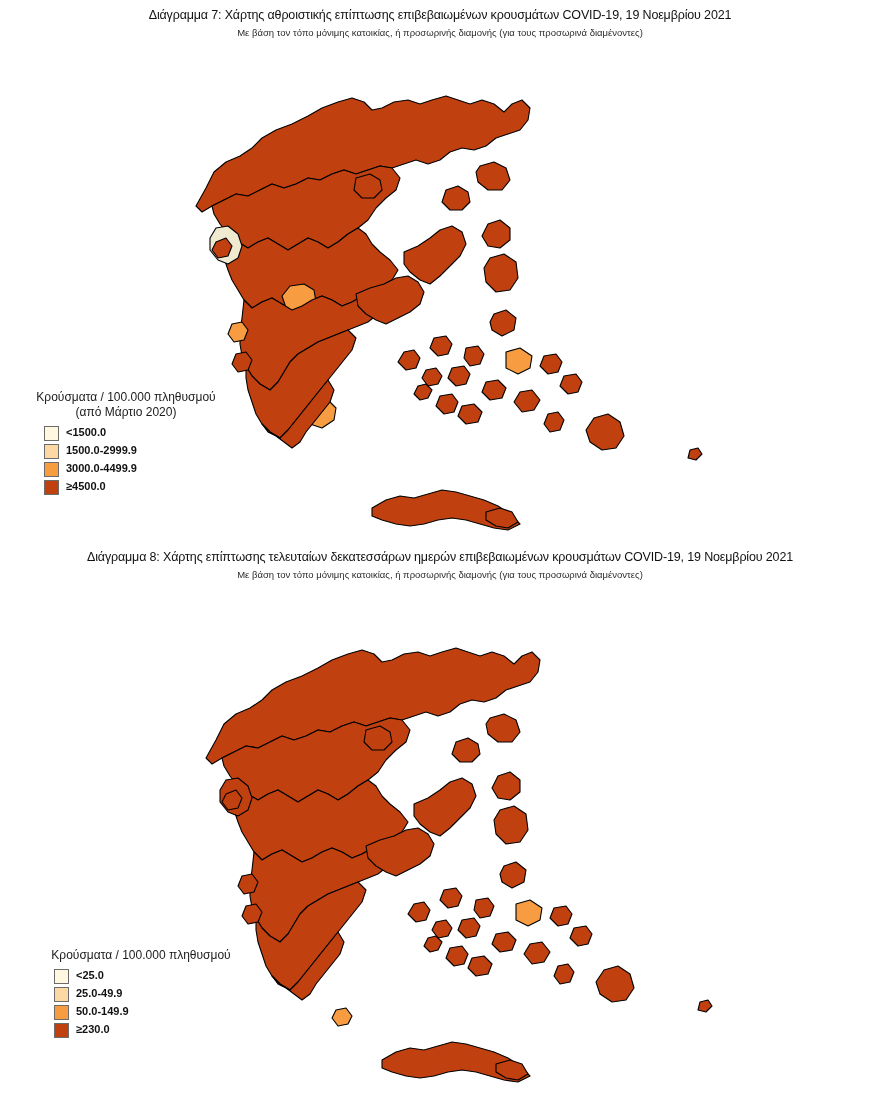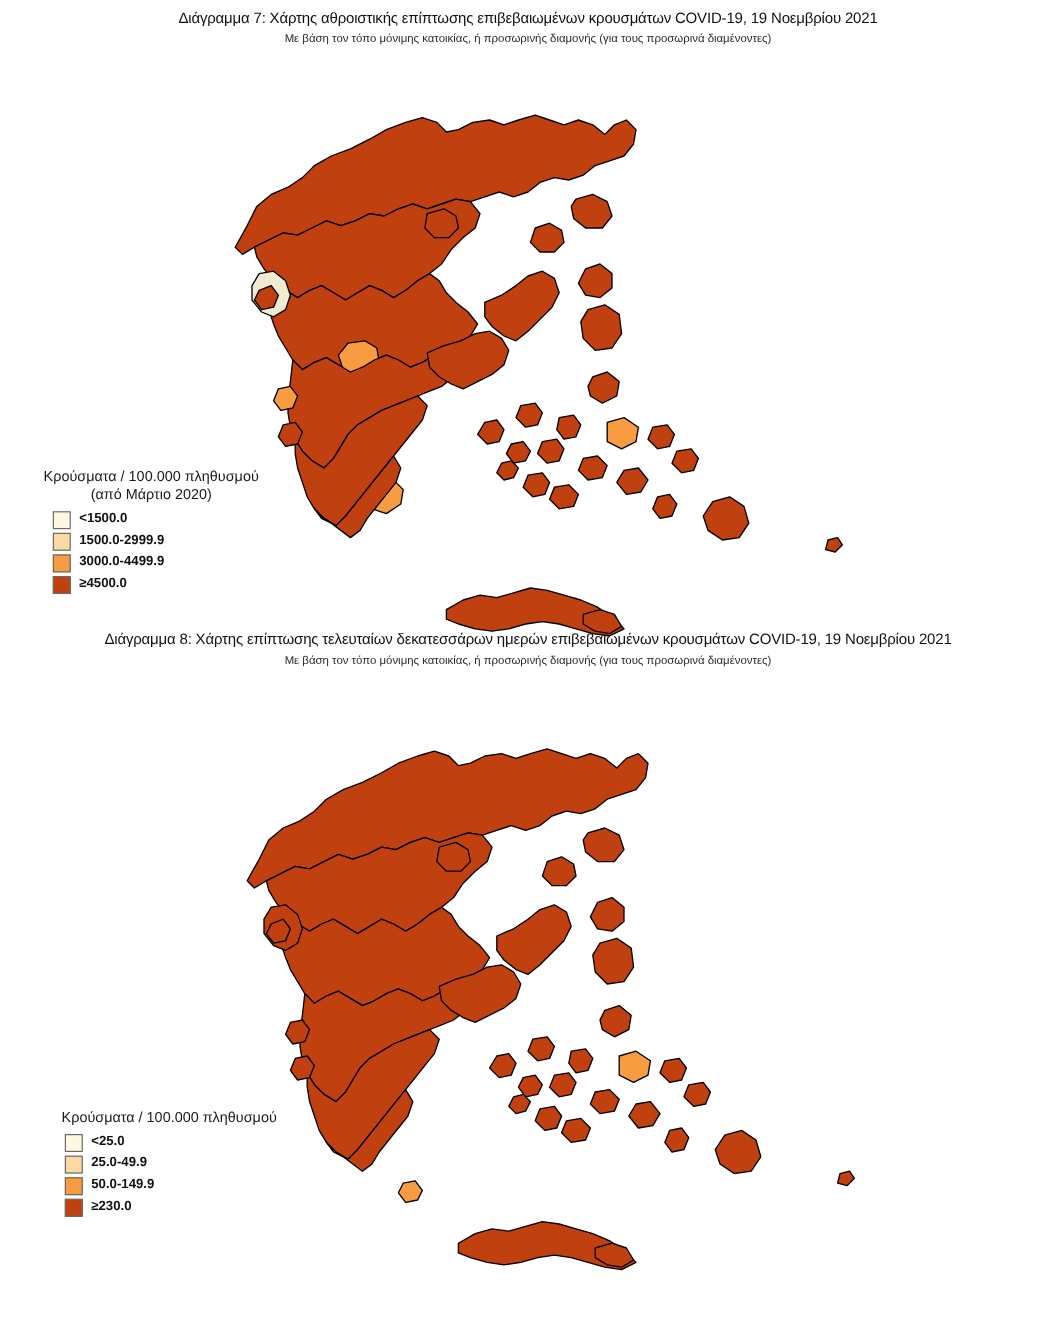--- a/index.html
+++ b/index.html
@@ -15,21 +15,21 @@
     font-family: "Liberation Sans", sans-serif;
     color: #1a1a1a;
     overflow: hidden;
   }
   .figure {
     position: absolute;
     left: 0;
     width: 880px;
   }
   #figure-7 { top: 0; height: 540px; }
-  #figure-8 { top: 516px; height: 568px; }
+  #figure-8 { top: 540px; height: 568px; }
 
   .fig-title {
     text-align: center;
     font-size: 12.5px;
     font-weight: normal;
     letter-spacing: -0.15px;
     margin: 0;
     padding-top: 8px;
     color: #111111;
   }

